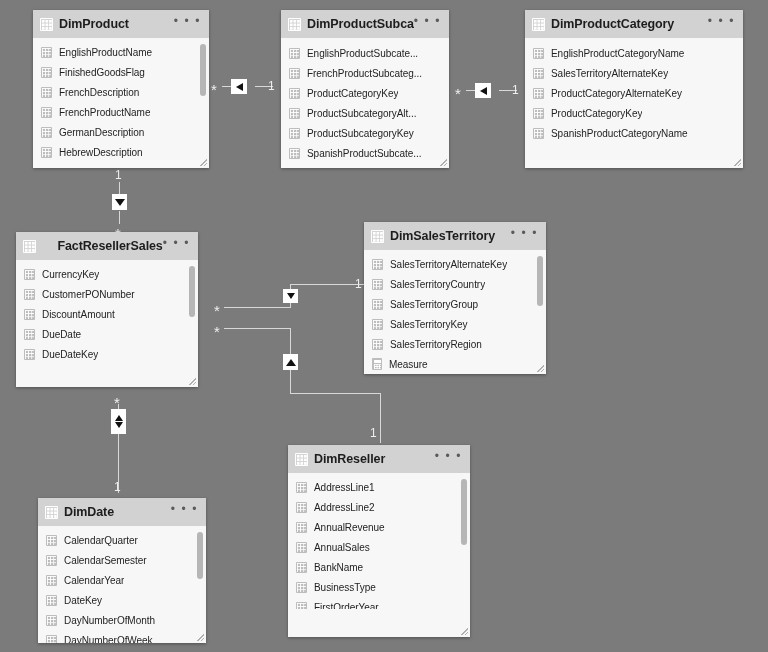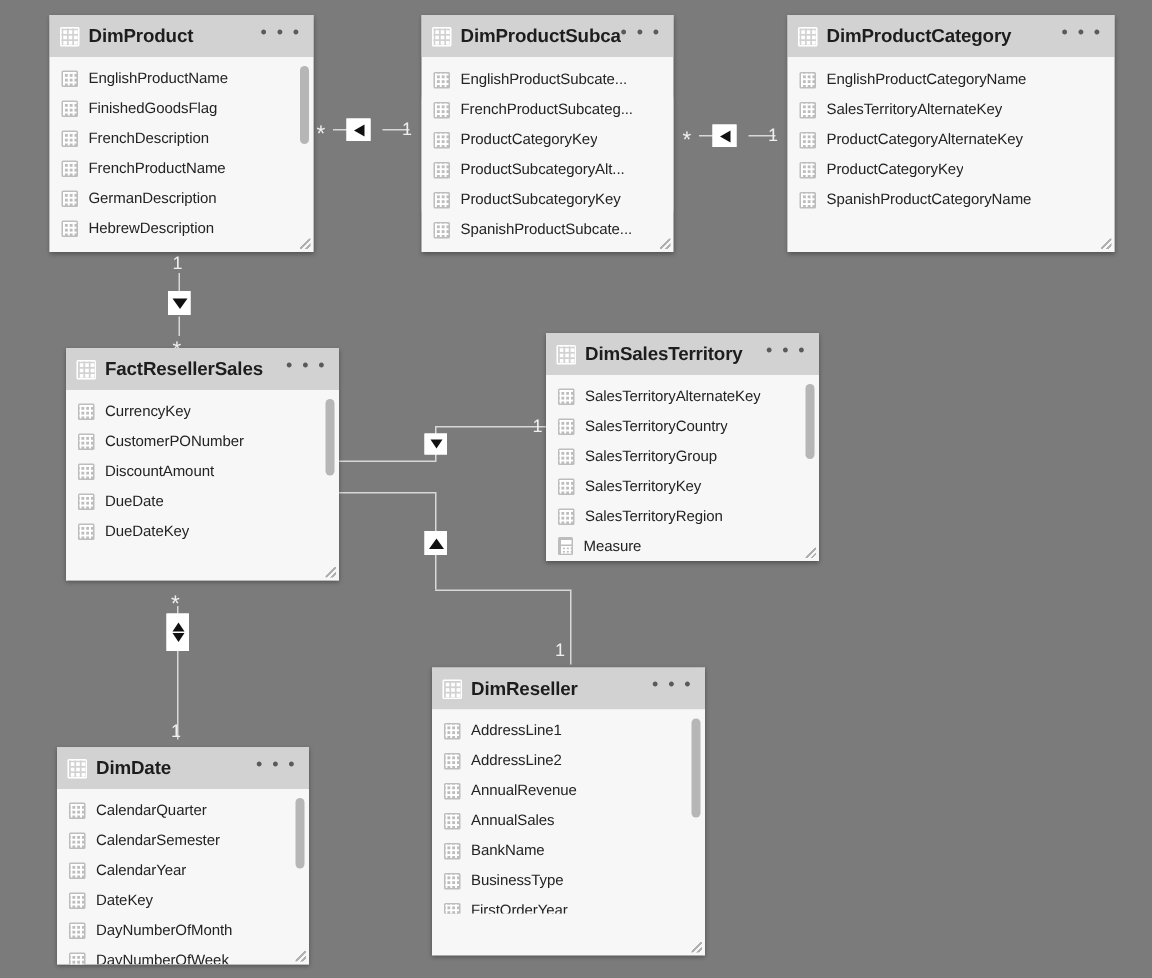--- a/index.html
+++ b/index.html
@@ -339,21 +339,21 @@
             <span class="ico-grid"></span>
             <span class="fld-name">ProductCategoryKey</span>
           </div>
           <div class="fld">
             <span class="ico-grid"></span>
             <span class="fld-name">SpanishProductCategoryName</span>
           </div>
         </div>
         <div class="grip"></div>
       </div>
-      <div class="tbl" style="left: 44px; top: 232px; width: 182px; height: 155px;">
+      <div class="tbl" style="left: 16px; top: 232px; width: 182px; height: 155px; text-align: right;">
         <div class="tbl-head">
           <span class="ico-grid hdr"></span>
           <span class="tbl-title">FactResellerSales</span>
           <span class="ellipsis-btn">• • •</span>
         </div>
         <div class="tbl-body" style="height: 127px;">
           <div style="height: 4px;"></div>
           <div class="fld">
             <span class="ico-grid"></span>
             <span class="fld-name">CurrencyKey</span>

